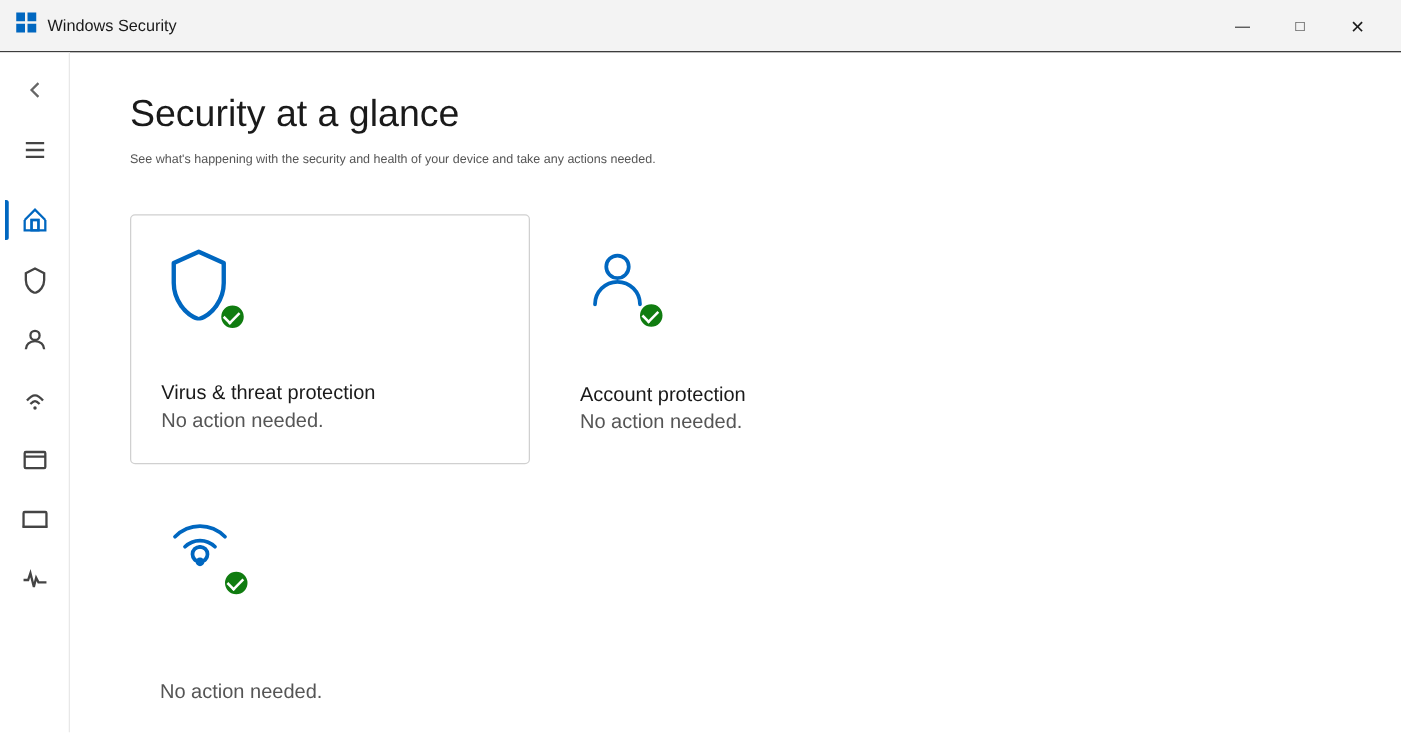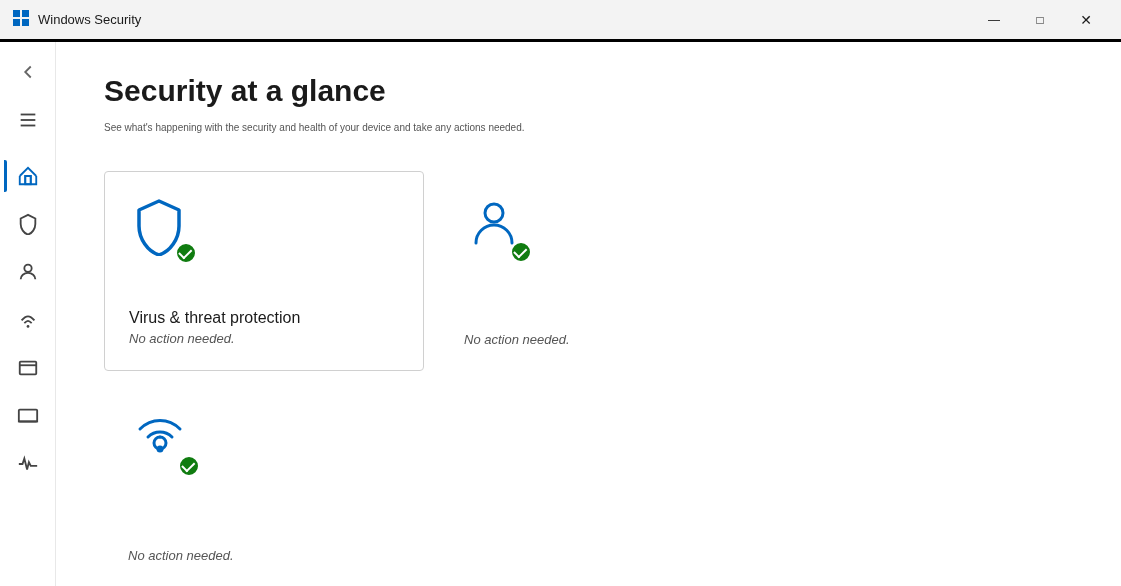--- a/index.html
+++ b/index.html
@@ -11,21 +11,21 @@
       overflow: hidden;
     }
 
     
     .title-bar {
       display: flex;
       align-items: center;
       justify-content: space-between;
       height: 42px;
       background: #f3f3f3;
-      border-bottom: 3px solid #000000;
+      border-bottom: 1px solid #000000;
       padding: 0 12px;
     }
     .title-bar-left {
       display: flex;
       align-items: center;
       gap: 8px;
     }
     .title-bar-icon {
       width: 18px;
       height: 18px;
@@ -99,21 +99,21 @@
     }
 
     
     .content {
       flex: 1;
       padding: 32px 48px;
       overflow-y: auto;
     }
     .page-title {
       font-size: 30px;
-      font-weight: 700;
+      font-weight: 400;
       color: #1a1a1a;
       margin-bottom: 12px;
     }
     .page-subtitle {
       font-size: 10px;
       color: #555;
       line-height: 1.5;
       margin-bottom: 36px;
       max-width: 500px;
     }
@@ -137,23 +137,22 @@
       background: #fff;
     }
     .card.no-border { border: none; }
     .card-title {
       font-size: 16px;
       font-weight: 400;
       color: #1a1a1a;
       margin-bottom: 4px;
     }
     .card-status {
-      font-size: 13px;
+      font-size: 16px;
       color: #555;
-      font-style: italic;
     }
 
     
     .shield-icon-wrap {
       position: relative;
       width: 64px;
       height: 64px;
     }
     .check-badge {
       position: absolute;
@@ -291,20 +290,21 @@
       <div class="card no-border">
         <div class="shield-icon-wrap">
           <svg width="60" height="60" viewBox="0 0 60 60" fill="none">
 
             <circle cx="30" cy="18" r="9" stroke="#0067c0" stroke-width="3" fill="none"></circle>
             <path d="M12 48c0-9.94 8.06-18 18-18s18 8.06 18 18" stroke="#0067c0" stroke-width="3" fill="none" stroke-linecap="round"></path>
           </svg>
           <div class="check-badge"></div>
         </div>
         <div>
+          <div class="card-title">Account protection</div>
           <div class="card-status">No action needed.</div>
         </div>
       </div>
 
       <div class="card no-border">
         <div class="shield-icon-wrap">
           <svg width="64" height="60" viewBox="0 0 64 60" fill="none">
 
             <path d="M32 38 a6 6 0 0 1 0-12" stroke="#0067c0" stroke-width="3" fill="none" stroke-linecap="round"></path>
             <path d="M32 38 a6 6 0 0 0 0-12" stroke="#0067c0" stroke-width="3" fill="none" stroke-linecap="round"></path>

